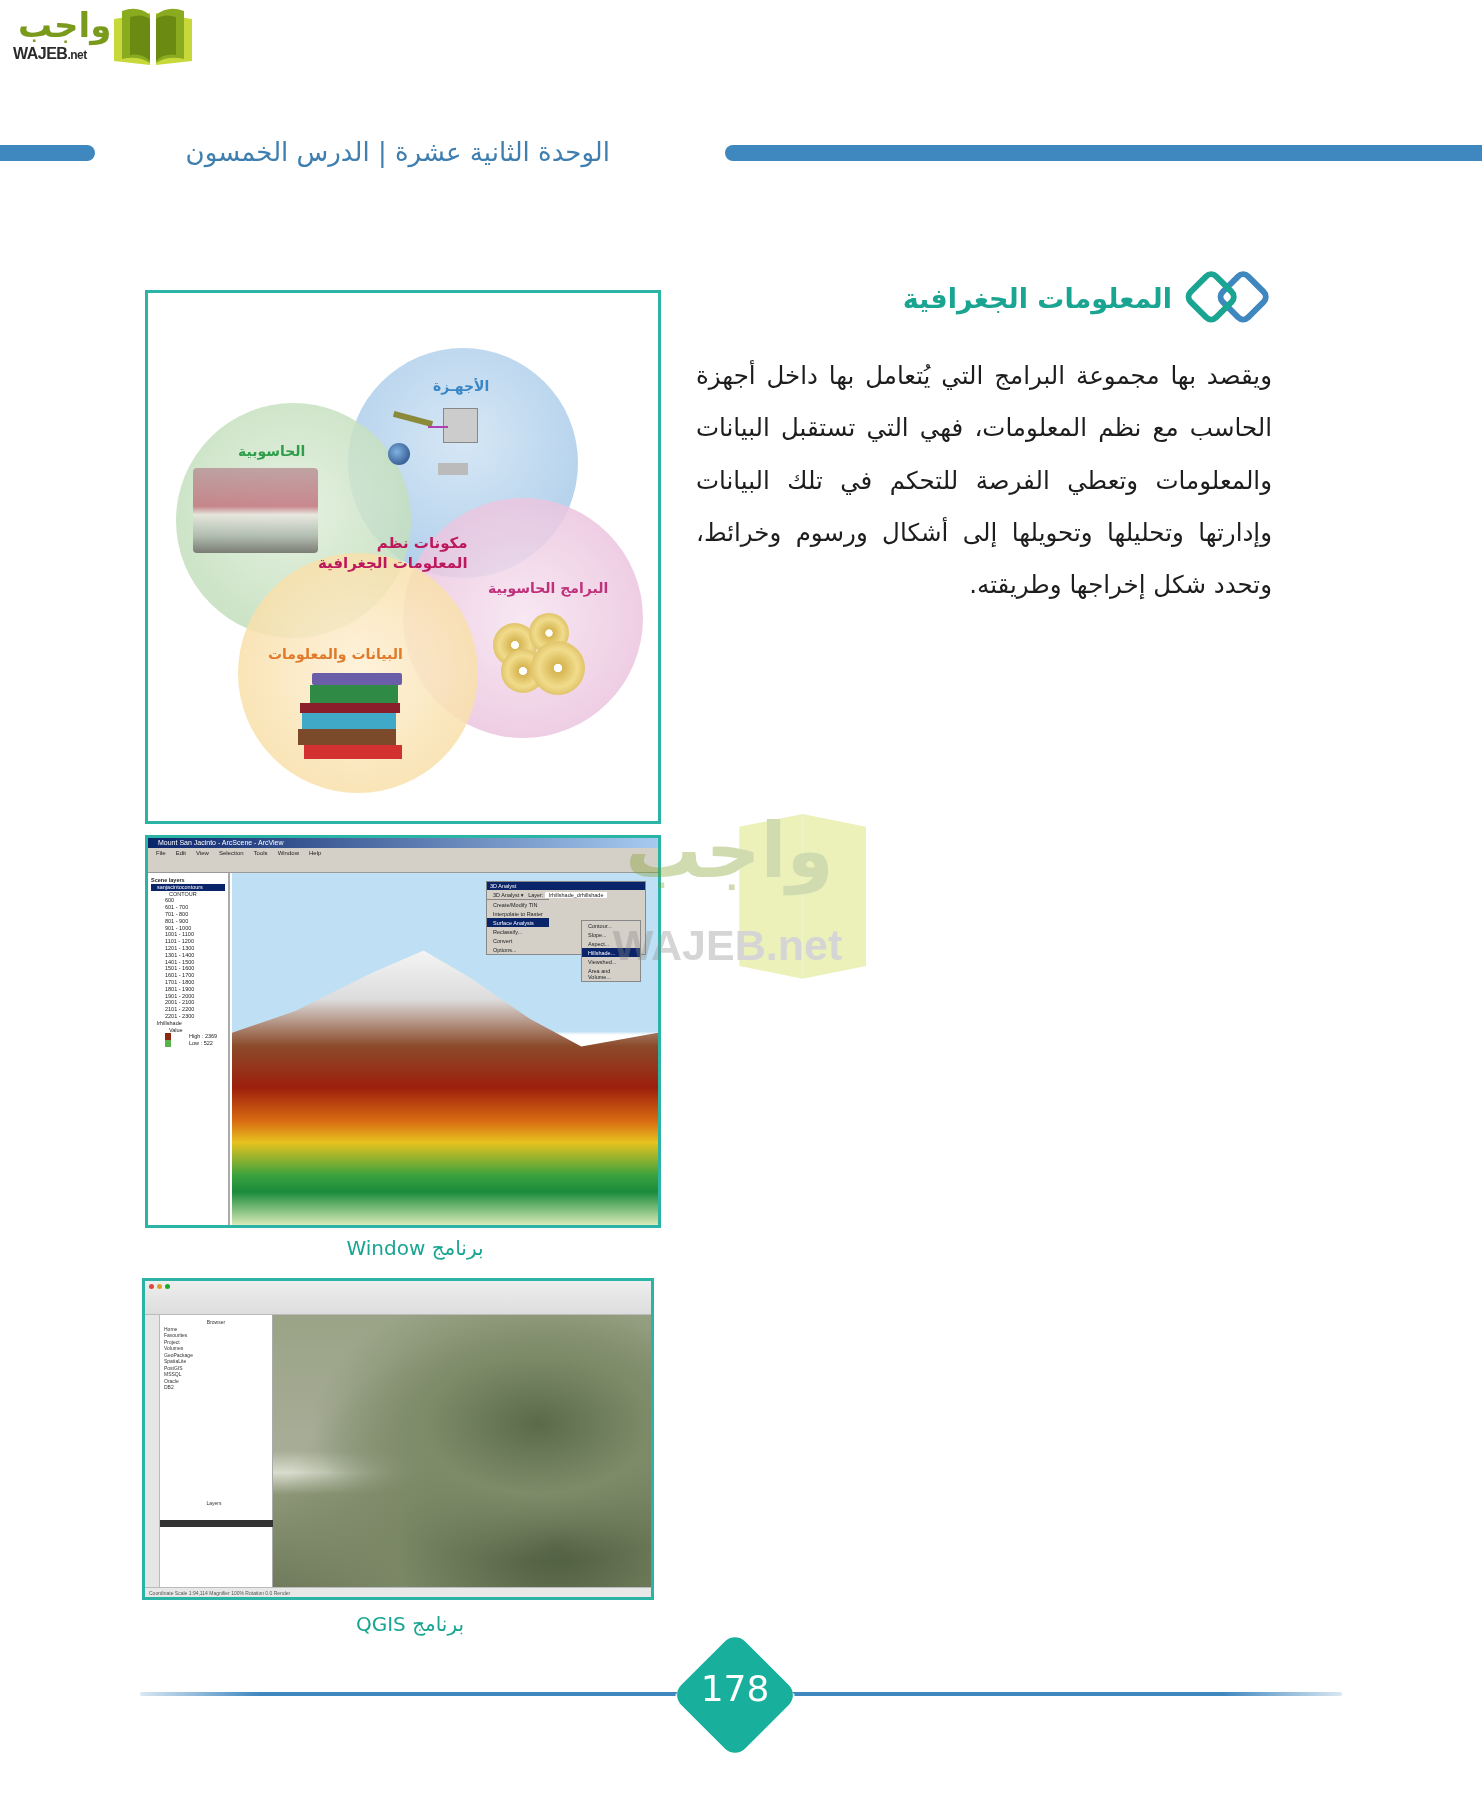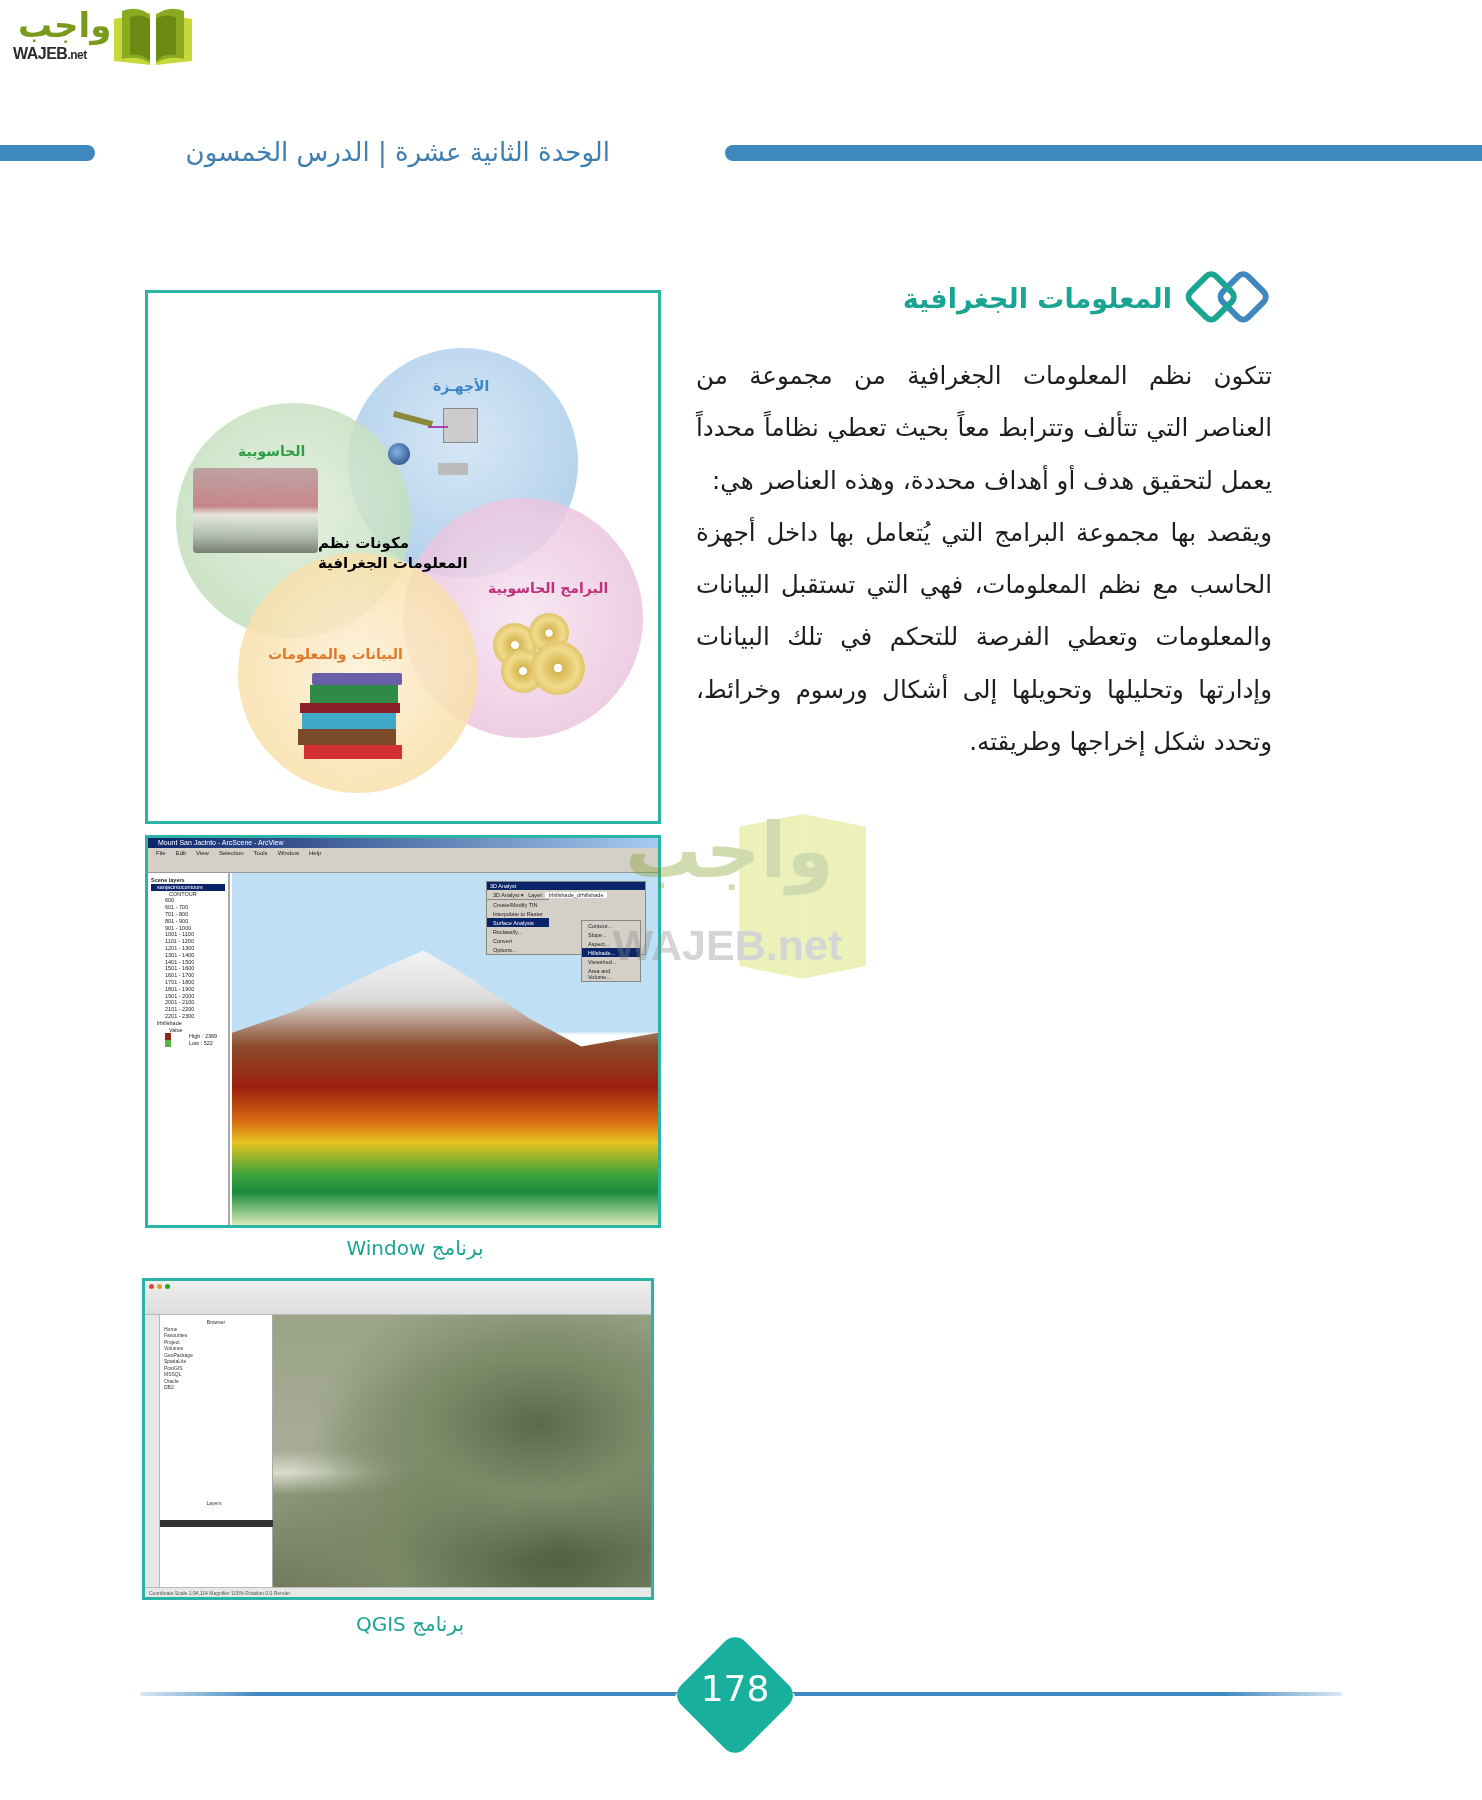--- a/index.html
+++ b/index.html
@@ -93,36 +93,35 @@
 
 <div class="section-head">
   <svg class="section-icon" viewBox="0 0 92 60">
     <rect x="48" y="8" width="36" height="36" rx="7" transform="rotate(45 66 26) translate(0 4)" fill="none" stroke="#3f87bf" stroke-width="6"></rect>
     <rect x="16" y="8" width="36" height="36" rx="7" transform="rotate(45 34 26) translate(0 4)" fill="none" stroke="#1aa592" stroke-width="6"></rect>
   </svg>
   <div class="section-title">المعلومات الجغرافية</div>
 </div>
 
 <div class="content">
-  <p>تتكون نظم المعلومات الجغرافية من مجموعة من العناصر التي تتألف وتترابط معاً بحيث تعطي نظاماً محدداً يعمل لتحقيق هدف أو أهداف محددة، وهذه العناصر هي:</p>
   <p>ويقصد بها مجموعة البرامج التي يُتعامل بها داخل أجهزة الحاسب مع نظم المعلومات، فهي التي تستقبل البيانات والمعلومات وتعطي الفرصة للتحكم في تلك البيانات وإدارتها وتحليلها وتحويلها إلى أشكال ورسوم وخرائط، وتحدد شكل إخراجها وطريقته.</p>
 </div>
 
 <div class="figure" style="left:145px; top:290px; width:516px; height:534px;">
   <div class="circle" style="left:200px; top:55px; width:230px; height:230px; background: radial-gradient(circle at 50% 40%, #cfe3f4, #98c0e4);"></div>
   <div class="circle" style="left:28px; top:110px; width:235px; height:235px; background: radial-gradient(circle at 50% 45%, #e0eedb, #b7d8b0);"></div>
   <div class="circle" style="left:255px; top:205px; width:240px; height:240px; background: radial-gradient(circle at 50% 50%, #f6e4f0, #e7b8d8);"></div>
   <div class="circle" style="left:90px; top:260px; width:240px; height:240px; background: radial-gradient(circle at 50% 50%, #fdf0d6, #f7d998);"></div>
 
   <div class="c-label" style="left:285px; top:85px; color:#3a86c4;">الأجهـزة</div>
   <div class="c-label" style="left:90px; top:150px; color:#2f9e4a;">الحاسوبية</div>
   <div class="c-label" style="left:340px; top:287px; color:#c0317c;">البرامج الحاسوبية</div>
   <div class="c-label" style="left:120px; top:353px; color:#e07a2a;">البيانات والمعلومات</div>
 
-  <div class="c-label" style="left:170px; top:240px; color:#000000; font-size:15px; text-align:left; line-height:20px;">
+  <div class="c-label" style="left:170px; top:240px; color:#be185d; font-size:15px; text-align:right; line-height:20px;">
     <div>مكونات نظم</div>
     <div>المعلومات الجغرافية</div>
   </div>
 
   <div style="position:absolute; left:240px; top:115px; width:100px; height:80px;">
     <div style="position:absolute; left:0; top:35px; width:22px; height:22px; border-radius:50%; background: radial-gradient(circle at 40% 40%, #7fb3e0, #1d3f7a);"></div>
     <div style="position:absolute; left:5px; top:8px; width:40px; height:6px; background:#8a8a3a; transform:rotate(15deg);"></div>
     <div style="position:absolute; left:55px; top:0; width:35px; height:35px; background:#ccc; border:1px solid #888;"></div>
     <div style="position:absolute; left:40px; top:18px; width:20px; height:2px; background:#b040b0;"></div>
     <div style="position:absolute; left:50px; top:55px; width:30px; height:12px; background:#bbb;"></div>

